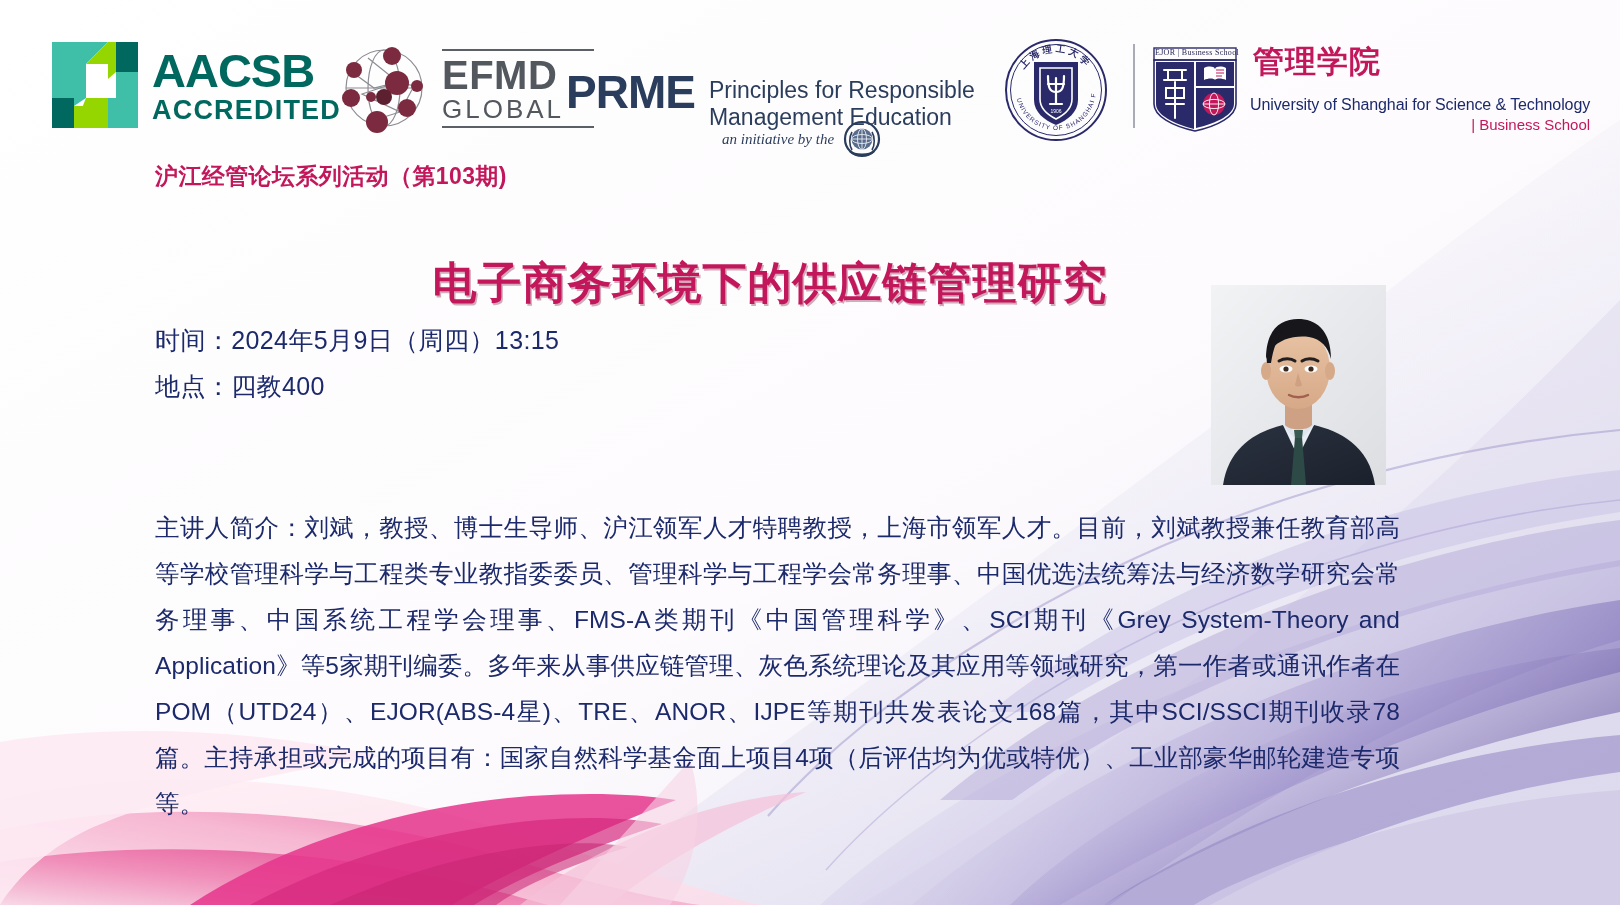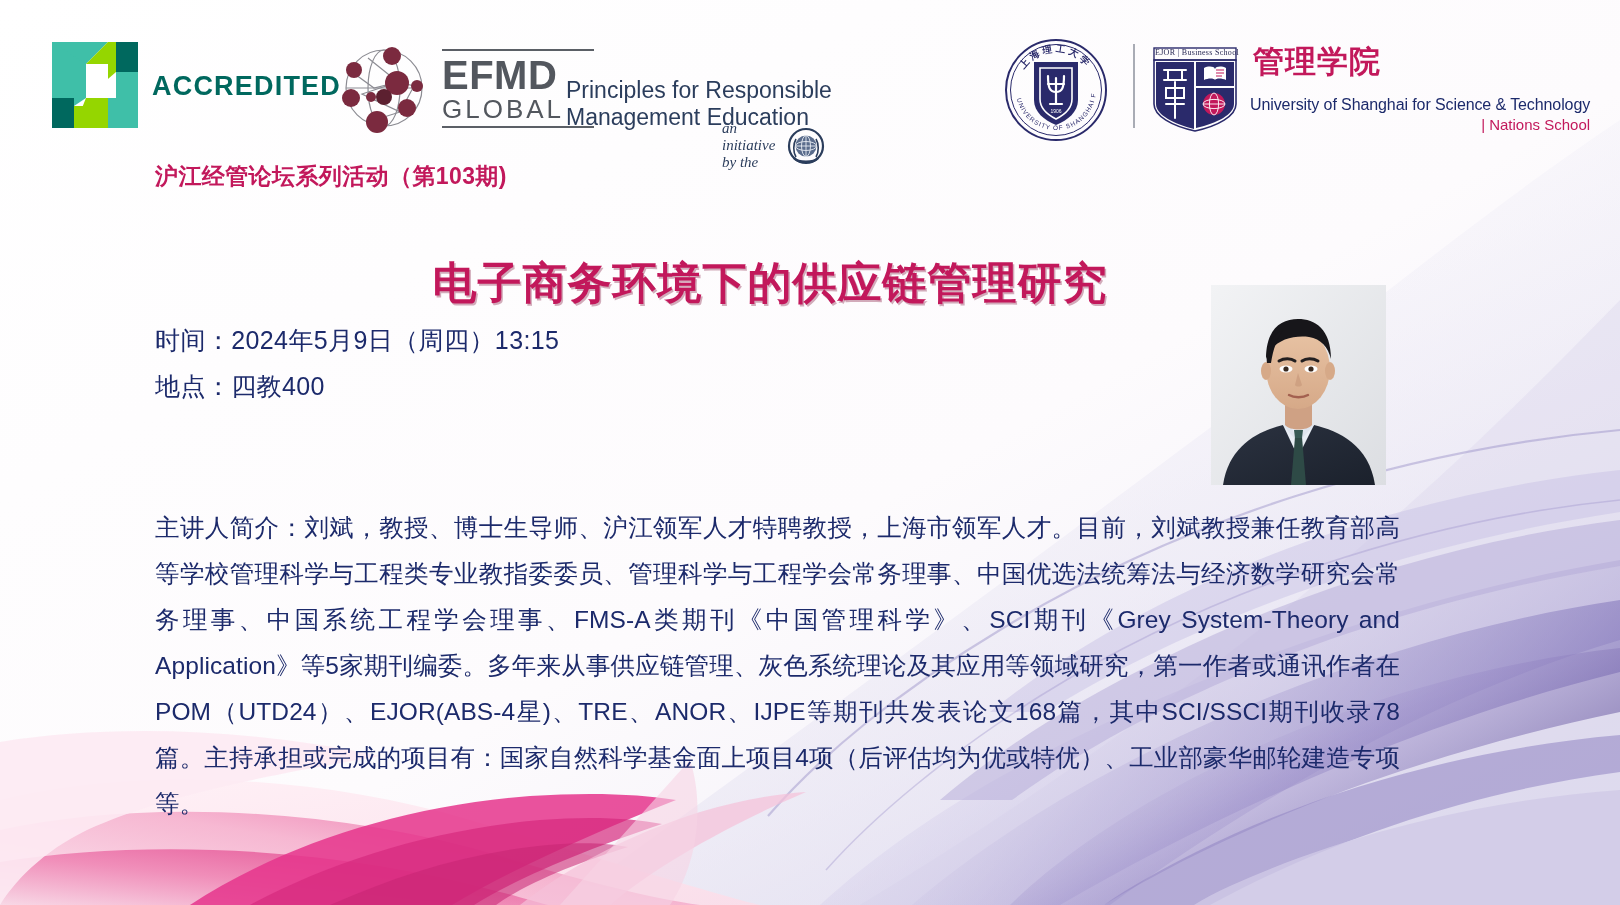--- a/index.html
+++ b/index.html
@@ -324,20 +324,21 @@
           <polygon points="0,64 22,64 22,86 0,86" fill="#00685e"></polygon>
           <polygon points="22,64 56,64 56,86 22,86" fill="#95d600"></polygon>
           <polygon points="0,56 22,56 22,86 0,86" fill="#00685e"></polygon>
           <polygon points="34,22 64,22 64,30 34,56" fill="#95d600"></polygon>
           <rect x="34" y="22" width="22" height="34" fill="#ffffff"></rect>
           <polygon points="56,56 86,56 86,86 56,86" fill="#3fbfa8"></polygon>
           <polygon points="34,56 56,56 56,86 22,86" fill="#95d600"></polygon>
         </svg>
       </div>
       <span class="aacsb-txt">
+        <span class="w1">AACSB</span>
         <span class="w2">ACCREDITED</span>
       </span>
     </div>
 
     <div class="logo efmd">
       <div class="efmd-mark">
         <svg width="92" height="92" viewBox="0 0 92 92" xmlns="http://www.w3.org/2000/svg">
           <g stroke="#8c8c93" stroke-width="1.2" fill="none">
             <ellipse cx="46" cy="46" rx="38" ry="38"></ellipse>
             <ellipse cx="46" cy="46" rx="16" ry="38"></ellipse>
@@ -359,20 +360,21 @@
       </div>
       <span class="efmd-txt">
         <span class="rule"></span>
         <span class="w1">EFMD</span>
         <span class="w2">GLOBAL</span>
         <span class="rule"></span>
       </span>
     </div>
 
     <div class="logo prme">
+      <span class="prme-word">PRME</span>
       <span class="prme-sub">
         <span>Principles for Responsible</span><br>
         <span>Management Education</span>
       </span>
       <div class="prme-foot">
         <span class="ital">an initiative by the</span>
         <span class="un-globe">
           <svg width="38" height="38" viewBox="0 0 38 38" xmlns="http://www.w3.org/2000/svg">
             <circle cx="19" cy="19" r="17" fill="none" stroke="#2b3d5c" stroke-width="2.2"></circle>
             <circle cx="19" cy="19" r="10.5" fill="#5a6c8c"></circle>
@@ -444,21 +446,21 @@
             <ellipse cx="62" cy="58" rx="4.6" ry="11"></ellipse>
             <path d="M51 58 H73"></path>
           </g>
         </svg>
       </span>
       <span class="bs-txt">
         <span class="bs-line1">
           <span class="bs-cn2">管理学院</span>
         </span>
         <span class="bs-en">University of Shanghai for Science &amp; Technology</span>
-        <span class="bs-en2">| Nations School</span>
+        <span class="bs-en2">| Business School</span>
       </span>
     </div>
     <div class="bs-tag">EJOR | Business School</div>
   </div>
 
   <div class="content">
 
     <div class="series-line">沪江经管论坛系列活动（第103期)</div>
 
     <h1 class="main-title">电子商务环境下的供应链管理研究</h1>

